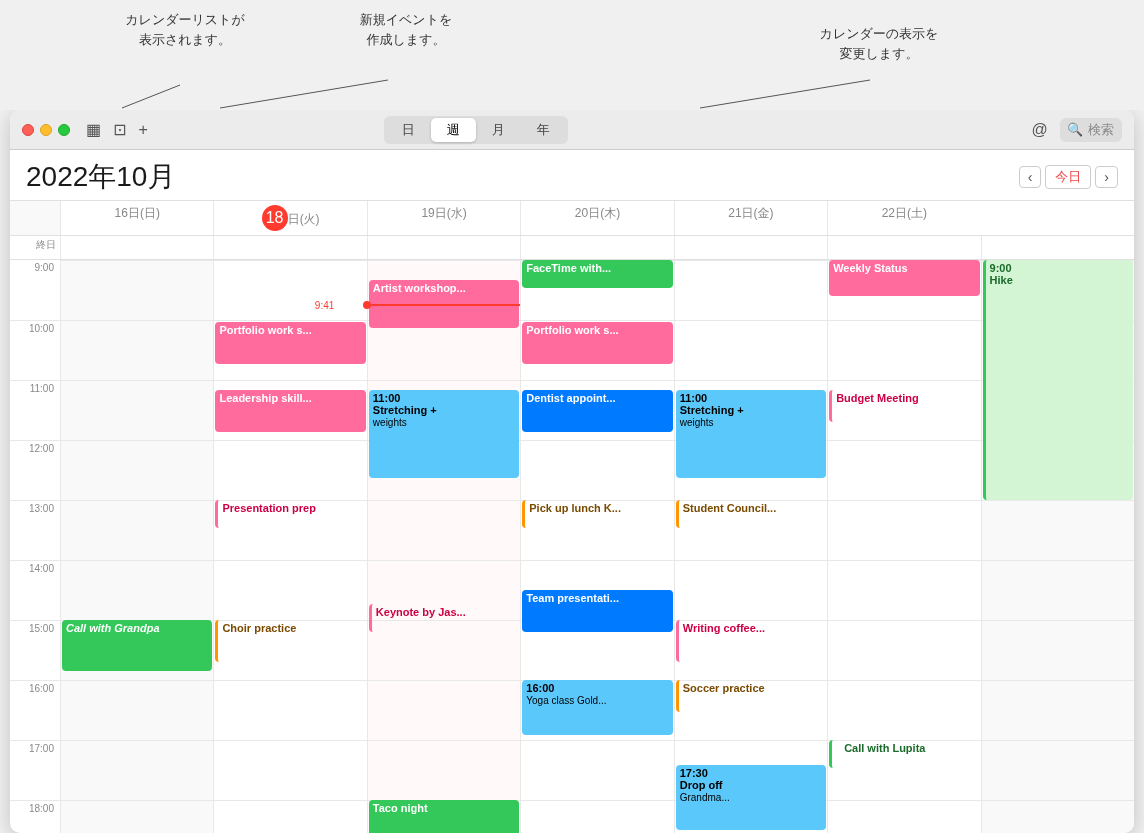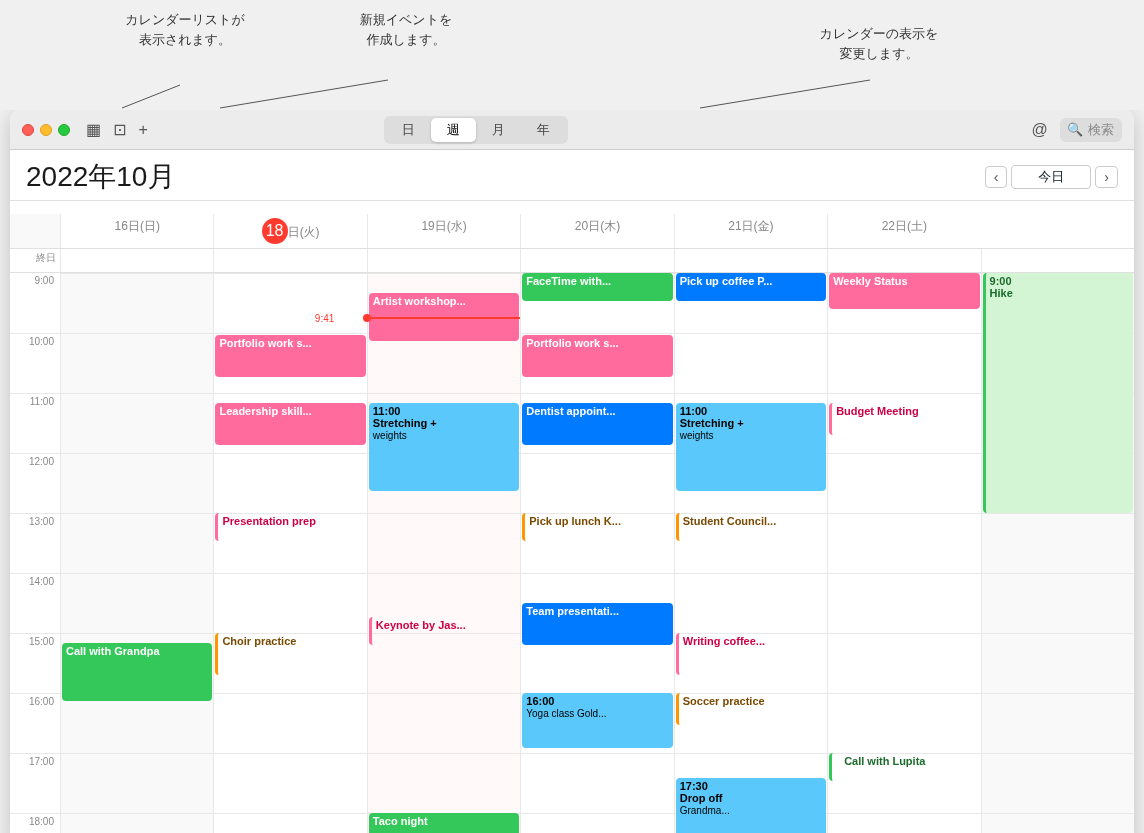--- a/index.html
+++ b/index.html
@@ -123,32 +123,31 @@
       border-radius: 4px;
       padding: 2px 8px;
       cursor: pointer;
       font-size: 14px;
       color: #555;
     }
     .today-btn {
       background: none;
       border: 1px solid #ccc;
       border-radius: 4px;
-      padding: 2px 26px;
+      padding: 2px 9px;
       cursor: pointer;
       font-size: 13px;
-      color: #0f172a;
+      color: #ef4444;
     }
 
     
     .day-headers {
       display: grid;
       grid-template-columns: 50px repeat(7, 1fr);
       border-bottom: 1px solid #e0e0e0;
-      margin-top: 13px;
     }
     .day-header-empty { background: #f9f9f9; }
     .day-header {
       text-align: center;
       padding: 4px 0;
       font-size: 12px;
       color: #888;
       border-left: 1px solid #e8e8e8;
     }
     .day-header .day-num {
@@ -399,21 +398,21 @@
         <div class="hour-line" style="top:60px;"></div>
         <div class="hour-line" style="top:120px;"></div>
         <div class="hour-line" style="top:180px;"></div>
         <div class="hour-line" style="top:240px;"></div>
         <div class="hour-line" style="top:300px;"></div>
         <div class="hour-line" style="top:360px;"></div>
         <div class="hour-line" style="top:420px;"></div>
         <div class="hour-line" style="top:480px;"></div>
         <div class="hour-line" style="top:540px;"></div>
 
-        <div class="event ev-green" style="top:370px;height:58px;left:1px;right:1px;">
+        <div class="event ev-green" style="top:360px;height:51px;left:1px;right:1px;font-style:italic;">
           <span class="event-title">Call with Grandpa</span>
         </div>
       </div>
 
       <div class="day-col" style="min-height:720px;">
         <div class="hour-line" style="top:0px;"></div>
         <div class="hour-line" style="top:60px;"></div>
         <div class="hour-line" style="top:120px;"></div>
         <div class="hour-line" style="top:180px;"></div>
         <div class="hour-line" style="top:240px;"></div>
@@ -521,23 +520,20 @@
         <div class="hour-line" style="top:60px;"></div>
         <div class="hour-line" style="top:120px;"></div>
         <div class="hour-line" style="top:180px;"></div>
         <div class="hour-line" style="top:240px;"></div>
         <div class="hour-line" style="top:300px;"></div>
         <div class="hour-line" style="top:360px;"></div>
         <div class="hour-line" style="top:420px;"></div>
         <div class="hour-line" style="top:480px;"></div>
         <div class="hour-line" style="top:540px;"></div>
 
-        <div class="event ev-blue-dark" style="top:0px;height:28px;">
-          <span class="event-title">Pick up coffee  P...</span>
-        </div>
 
         <div class="event ev-blue" style="top:130px;height:88px;">
           <span class="event-title">11:00</span>
           <span class="event-title">Stretching +</span>
           <span class="event-sub">weights</span>
         </div>
 
         <div class="event ev-border-orange" style="top:240px;height:28px;">
           <span class="event-title">Student Council...</span>
         </div>

